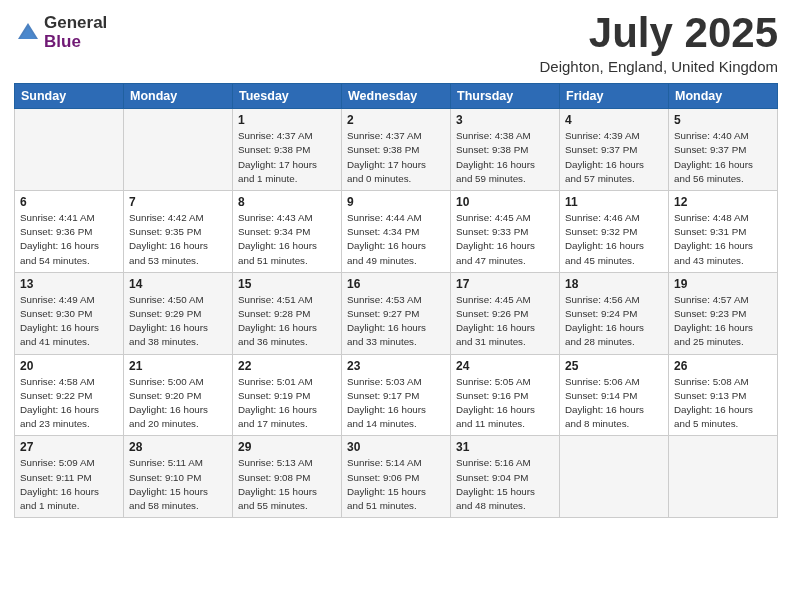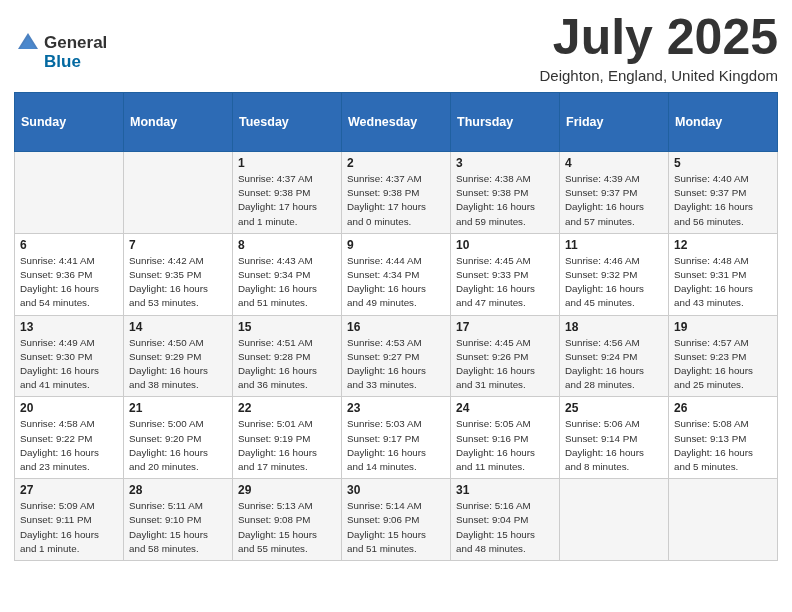--- a/index.html
+++ b/index.html
@@ -24,63 +24,62 @@
     }
     .logo {
       display: flex;
       align-items: center;
       margin-top: 4px;
     }
     .logo-text {
       display: flex;
       flex-direction: column;
       line-height: 1.1;
-      margin-top: 20px;
     }
     .logo-general {
       font-size: 17px;
       font-weight: bold;
       color: #333;
     }
     .logo-blue {
       font-size: 17px;
       font-weight: bold;
-      color: #0369a1;
+      color: #701a75;
     }
     .logo-icon {
       width: 28px;
       height: 28px;
       margin-right: 2px;
     }
     .title-block {
       text-align: right;
     }
     .main-title {
-      font-size: 50px;
+      font-size: 42px;
       font-weight: bold;
       color: #333;
       line-height: 1.1;
     }
     .subtitle {
       font-size: 15px;
       color: #333;
       margin-top: 2px;
     }
     .calendar {
       width: 100%;
       border-collapse: collapse;
       border: 1px solid #bbb;
     }
     .calendar th {
       background: #2d6bb5;
       color: #fff;
       font-size: 12.5px;
       font-weight: bold;
       text-align: left;
-      padding: 22px 6px;
+      padding: 5px 6px;
       border: 1px solid #2060a0;
     }
     .calendar td {
       border: 1px solid #ccc;
       vertical-align: top;
       padding: 4px 5px;
       width: 108px;
       min-height: 70px;
       background: #fff;
     }

